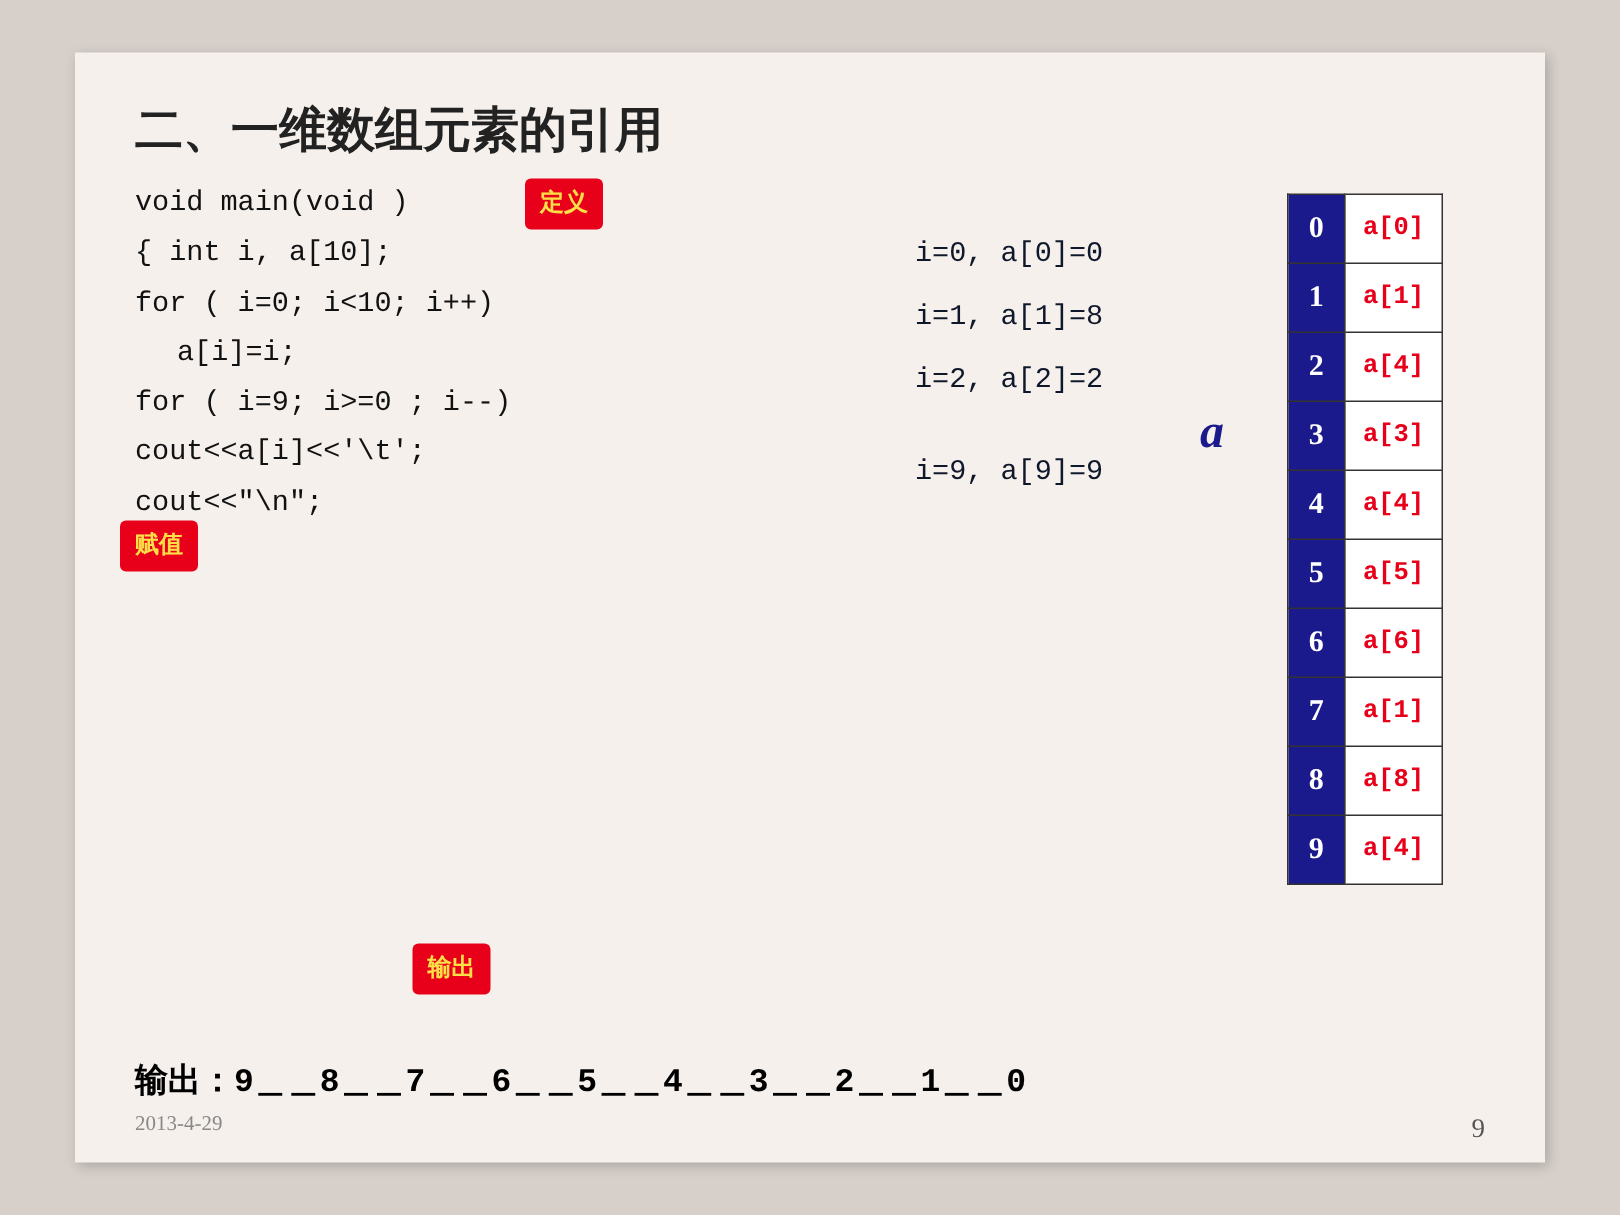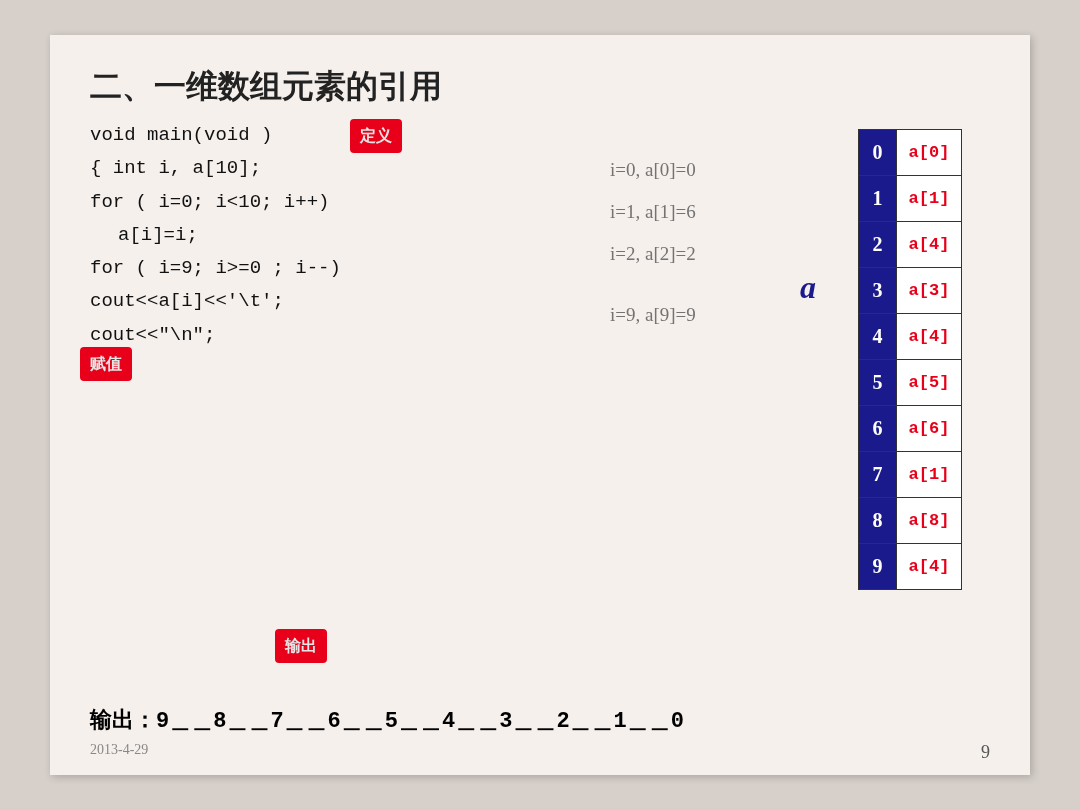--- a/index.html
+++ b/index.html
@@ -52,21 +52,21 @@
     .code-block {
       font-family: 'Courier New', 'Consolas', monospace;
       font-size: 19px;
       color: #111;
       line-height: 1.75;
       position: relative;
     }
     .badge {
       display: inline-block;
       background: #e8001a;
-      color: #e5e5e5;
+      color: #fde047;
       font-size: 16px;
       padding: 3px 10px;
       border-radius: 4px;
       font-family: 'Microsoft YaHei', sans-serif;
       font-weight: bold;
       vertical-align: middle;
     }
     .badge-define {
       position: absolute;
       top: 0px;
@@ -79,23 +79,23 @@
     }
     .badge-output {
       position: absolute;
       top: 310px;
       left: 185px;
     }
     .middle-panel {
       width: 200px;
       padding-top: 30px;
       font-size: 19px;
-      color: #737373;
+      color: #0f172a;
       line-height: 2.2;
-      font-family: Liberation Serif, serif;
+      font-family: Liberation Mono, monospace;
     }
     .middle-panel .last-line {
       margin-top: 20px;
     }
     .right-panel {
       width: 160px;
       padding-top: 10px;
       position: relative;
       display: flex;
       flex-direction: column;
@@ -205,21 +205,21 @@
           <span class="badge badge-output">输出</span>
         </div>
         <div>
           <span>}</span>
         </div>
       </div>
     </div>
 
     <div class="middle-panel">
       <div>i=0, a[0]=0</div>
-      <div>i=1, a[1]=6</div>
+      <div>i=1, a[1]=8</div>
       <div>i=2, a[2]=2</div>
       <div class="last-line">i=9, a[9]=9</div>
     </div>
 
     <div class="right-panel">
       <div class="array-label">a</div>
       <table class="array-table">
         <tbody id="array-tbody">
         <tr>
       <td class="idx">0</td>

